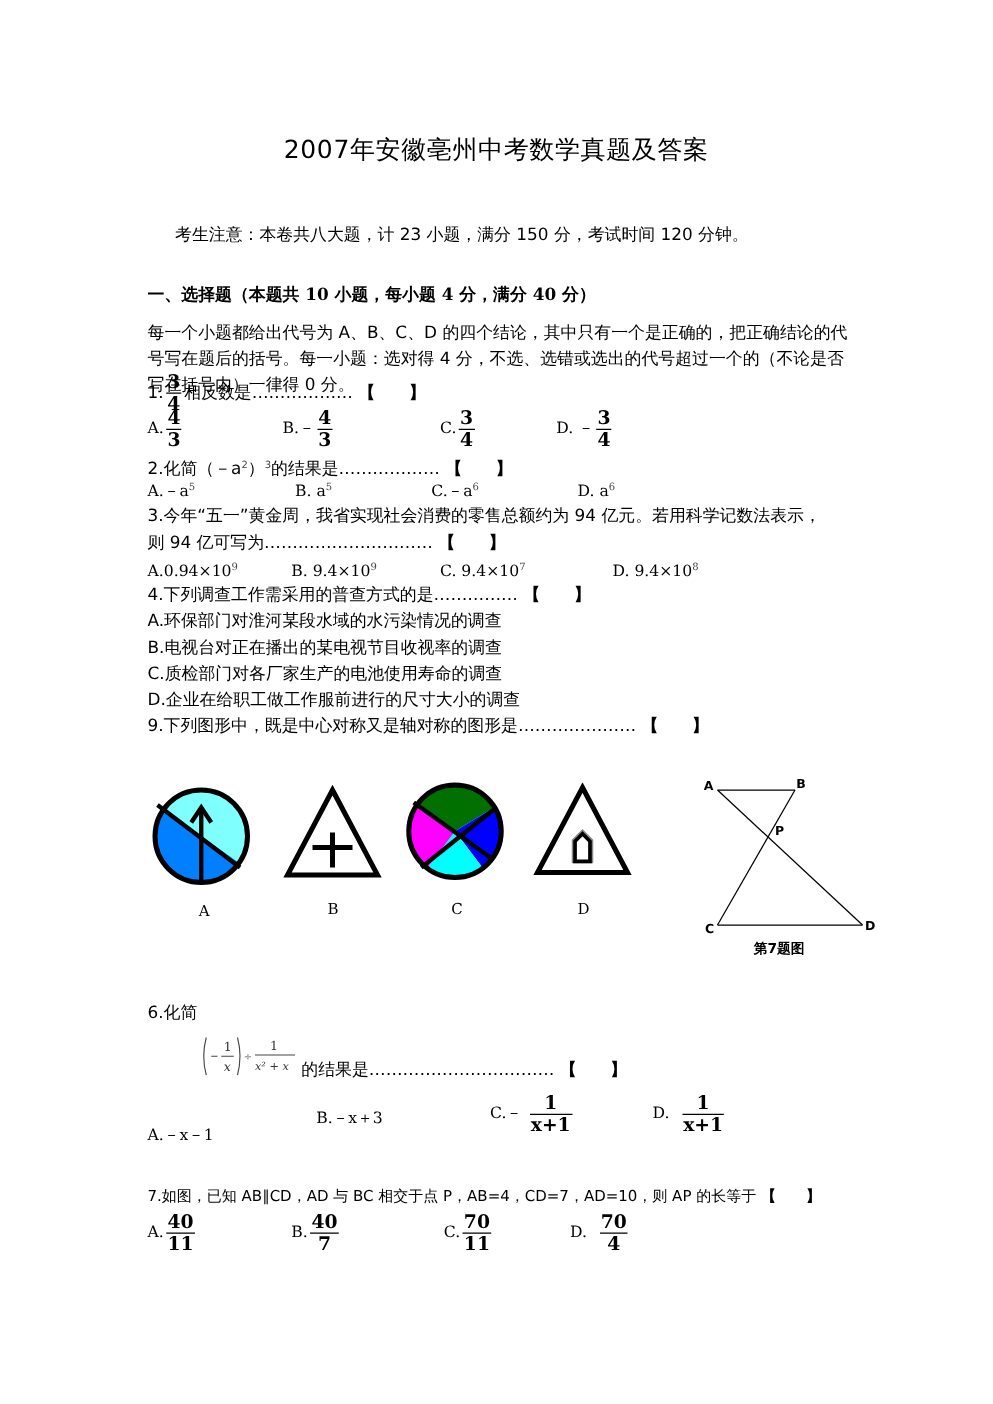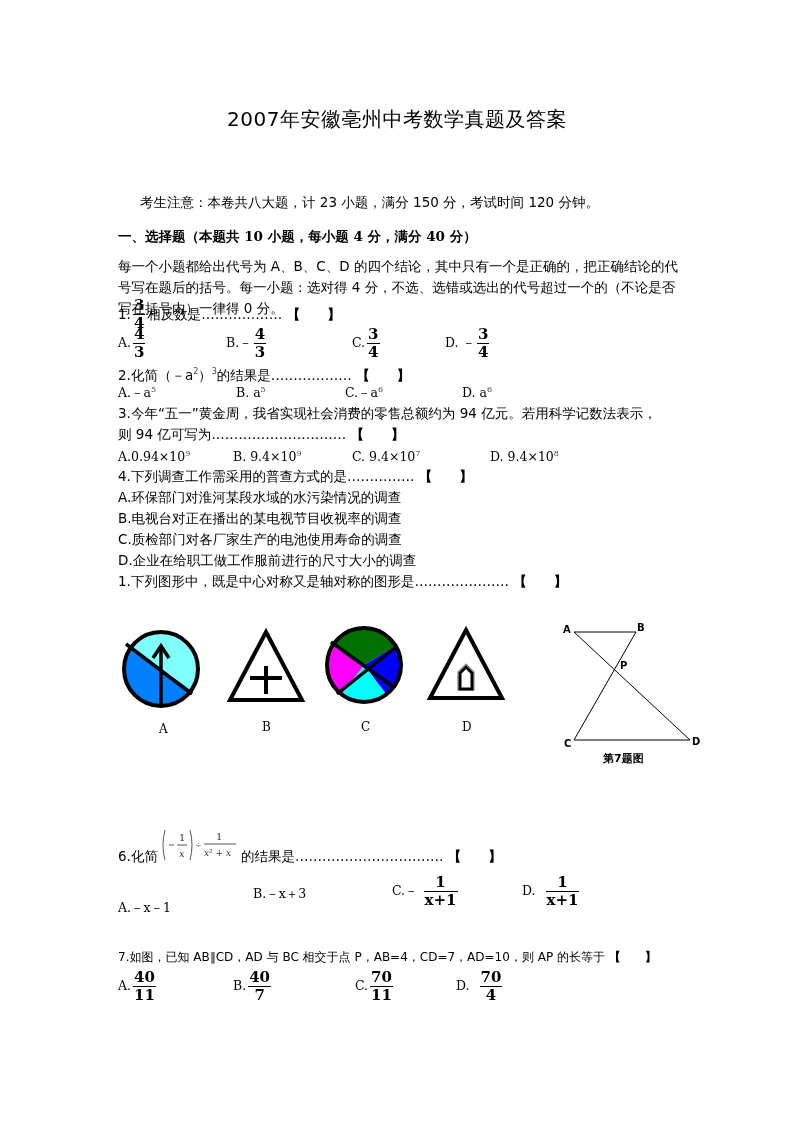--- a/index.html
+++ b/index.html
@@ -20,21 +20,21 @@
   .sup { font-size: 8px; vertical-align: super; color: #444; }
   .lbl { font-size: 12px; font-family: "DejaVu Serif", "Liberation Serif", serif; }
   .bracket { font-weight: bold; }
   .fig { position: absolute; }
 </style>
 </head>
 <body>
 
 <div class="abs title">2007年安徽亳州中考数学真题及答案</div>
 
-<div class="abs txt" style="left:140px; top:178px;margin-top:14px;">考生注意：本卷共八大题，计 23 小题，满分 150 分，考试时间 120 分钟。</div>
+<div class="abs txt" style="left:140px; top:178px;">考生注意：本卷共八大题，计 23 小题，满分 150 分，考试时间 120 分钟。</div>
 
 <div class="abs txt bold" style="left:118px; top:196px; font-family:'DejaVu Serif','Liberation Serif',serif;margin-top:30px;">一、选择题（本题共 10 小题，每小题 4 分，满分 40 分）</div>
 
 <div class="abs txt para" style="top:218px; line-height:21px;margin-top:38px;">每一个小题都给出代号为 A、B、C、D 的四个结论，其中只有一个是正确的，把正确结论的代号写在题后的括号。每一小题：选对得 4 分，不选、选错或选出的代号超过一个的（不论是否写在括号内）一律得 0 分。</div>
 
 <div class="abs txt" style="left:118px; top:297px;">
   <span>1.</span><span class="frac">
       <span class="num">3</span>
       <span class="bar"></span>
       <span class="den">4</span>
@@ -93,21 +93,21 @@
 <div class="abs txt" style="left:118px; top:466px;">
   <span>4.下列调查工作需采用的普查方式的是……………</span>
   <span class="bracket">【　　】</span>
 </div>
 <div class="abs txt" style="left:118px; top:487px;">A.环保部门对淮河某段水域的水污染情况的调查</div>
 <div class="abs txt" style="left:118px; top:508px;">B.电视台对正在播出的某电视节目收视率的调查</div>
 <div class="abs txt" style="left:118px; top:529px;">C.质检部门对各厂家生产的电池使用寿命的调查</div>
 <div class="abs txt" style="left:118px; top:550px;">D.企业在给职工做工作服前进行的尺寸大小的调查</div>
 
 <div class="abs txt" style="left:118px; top:571px;">
-  <span>1.下列图形中，既是中心对称又是轴对称的图形是…………………</span>
+  <span>9.下列图形中，既是中心对称又是轴对称的图形是…………………</span>
   <span class="bracket">【　　】</span>
 </div>
 
 <svg class="fig" style="left:120px; top:628px;" width="82" height="82" viewBox="0 0 82 82">
   <defs>
       <clipPath id="cA">
         <circle cx="41" cy="41" r="37"></circle>
       </clipPath>
     </defs>
   <g clip-path="url(#cA)">
@@ -159,21 +159,21 @@
   <line x1="80" y1="14" x2="18" y2="122" stroke="#000" stroke-width="1"></line>
   <line x1="18" y1="122" x2="134" y2="122" stroke="#000" stroke-width="1"></line>
 </svg>
 <div class="abs" style="left:563px; top:624px; font-size:10px; font-weight:bold; font-family:'DejaVu Sans','Liberation Sans',sans-serif;">A</div>
 <div class="abs" style="left:637px; top:622px; font-size:10px; font-weight:bold; font-family:'DejaVu Sans','Liberation Sans',sans-serif;">B</div>
 <div class="abs" style="left:620px; top:660px; font-size:10px; font-weight:bold; font-family:'DejaVu Sans','Liberation Sans',sans-serif;">P</div>
 <div class="abs" style="left:564px; top:738px; font-size:10px; font-weight:bold; font-family:'DejaVu Sans','Liberation Sans',sans-serif;">C</div>
 <div class="abs" style="left:692px; top:736px; font-size:10px; font-weight:bold; font-family:'DejaVu Sans','Liberation Sans',sans-serif;">D</div>
 <div class="abs" style="left:603px; top:751px; font-size:11px; font-weight:bold; font-family:'DejaVu Sans','Liberation Sans',sans-serif;">第7题图</div>
 
-<div class="abs txt" style="left:118px; top:846px;text-align:right;">6.化简</div>
+<div class="abs txt" style="left:118px; top:800px;text-align:right;">6.化简</div>
 <svg class="fig" style="left:160px; top:826px;" width="80" height="38" viewBox="0 0 80 38">
   <path d="M5,4 Q1,19 5,34" fill="none" stroke="#444" stroke-width="0.9"></path>
   <line x1="9" y1="19" x2="14" y2="19" stroke="#444" stroke-width="0.9"></line>
   <text x="19" y="15" font-family="DejaVu Serif, serif" font-size="10" fill="#333">1</text>
   <line x1="17" y1="19" x2="27" y2="19" stroke="#444" stroke-width="0.9"></line>
   <text x="19" y="31" font-family="DejaVu Serif, serif" font-style="italic" font-size="10" fill="#333">x</text>
   <path d="M30,4 Q34,19 30,34" fill="none" stroke="#444" stroke-width="0.9"></path>
   <text x="35" y="22" font-family="DejaVu Serif, serif" font-size="8" fill="#555">÷</text>
   <text x="56" y="14" font-family="DejaVu Serif, serif" font-size="10" fill="#333">1</text>
   <line x1="44" y1="18" x2="76" y2="18" stroke="#444" stroke-width="0.9"></line>

